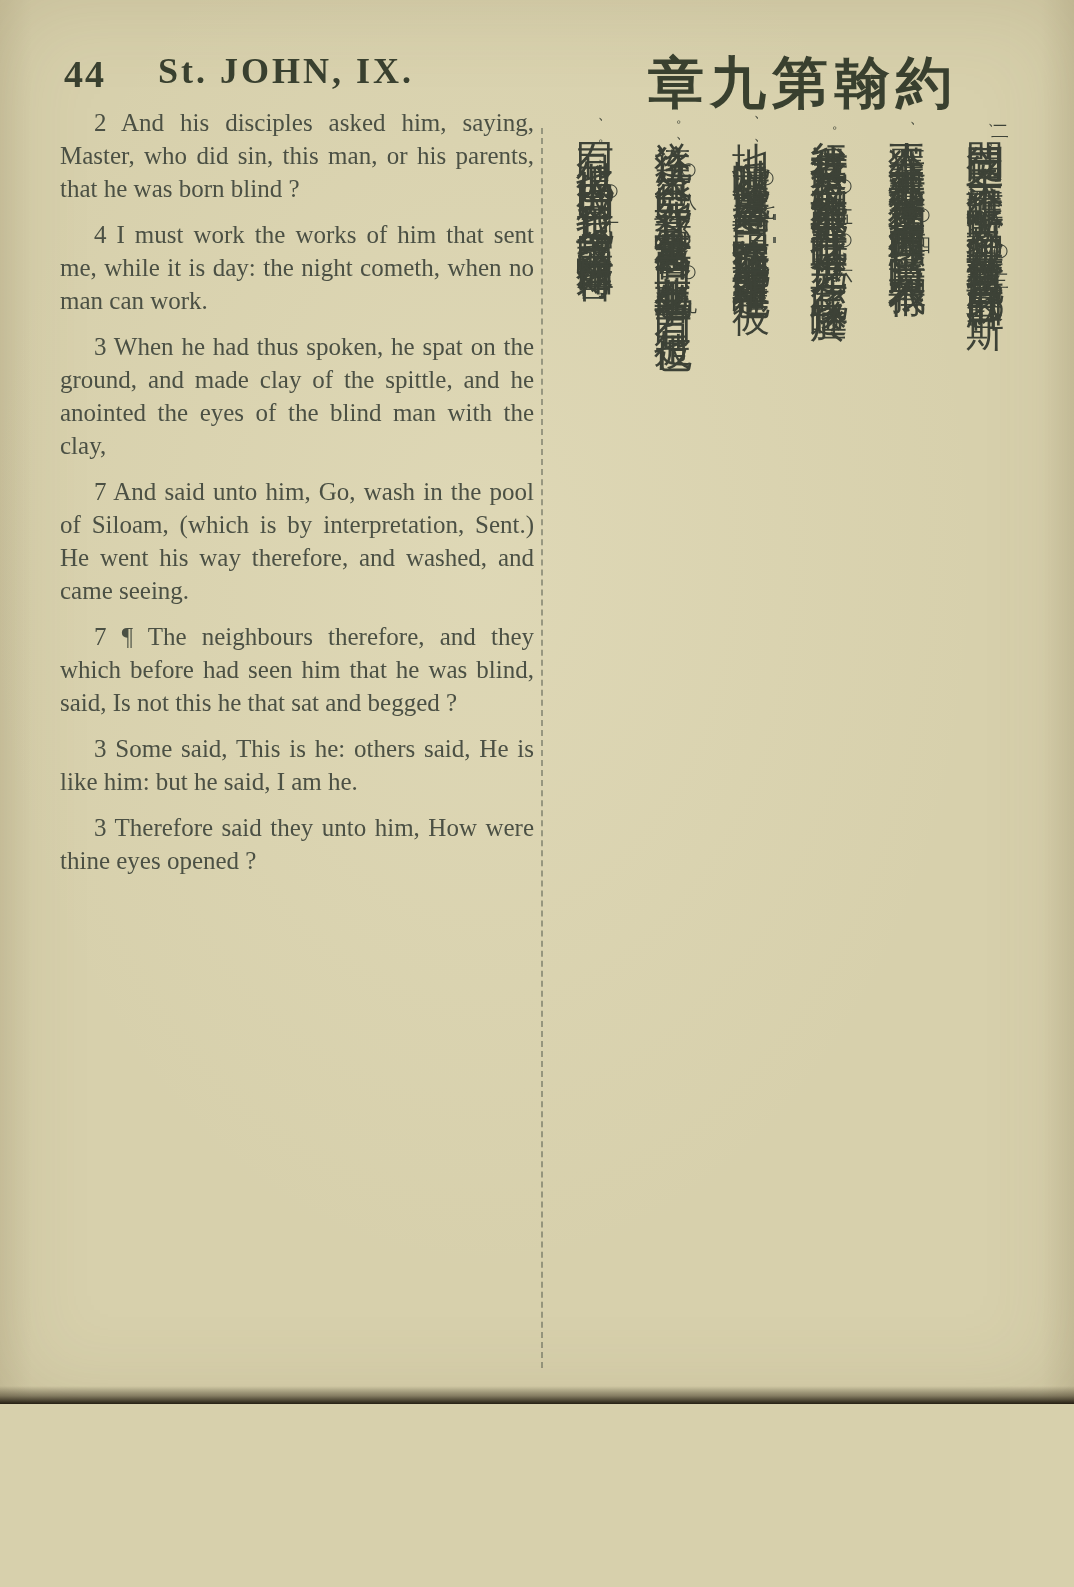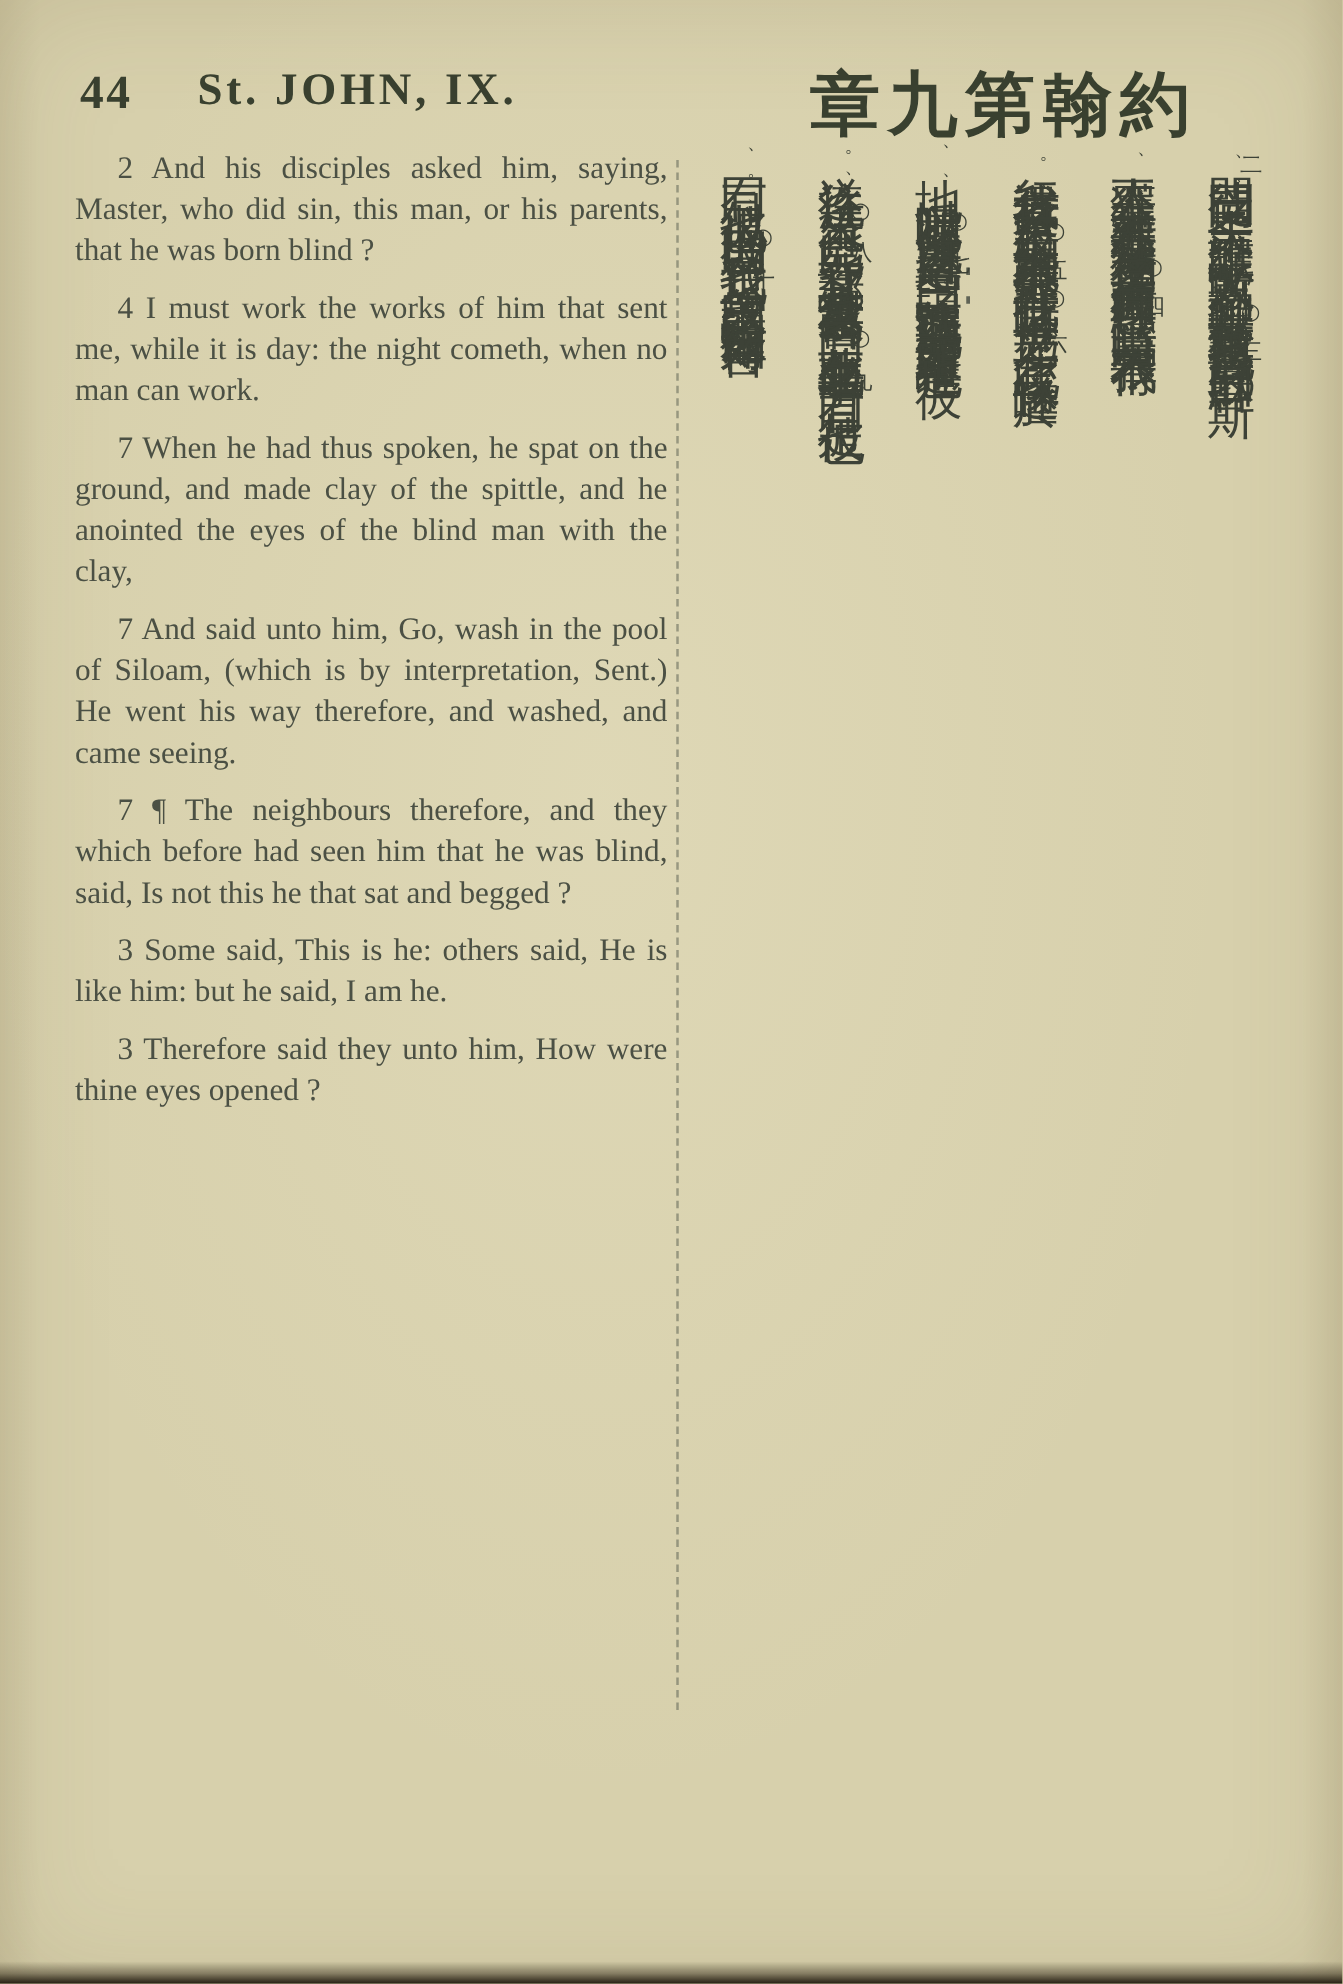--- a/index.html
+++ b/index.html
@@ -9,21 +9,21 @@
     --ink-head:#39402f;
     --rule:#5f6556;
   }
   *{margin:0;padding:0;box-sizing:border-box;}
   html,body{width:1074px;height:1587px;overflow:hidden;}
   body{
     background:var(--paper);
     font-family:"Liberation Serif", serif;
   }
   .page{
-    position:relative;width:1074px;height:1587px;
+    position:relative;width:1074px;height:1404px;
     background:
       radial-gradient(ellipse at 45% 40%, rgba(236,230,200,.35) 0%, rgba(0,0,0,0) 60%),
       linear-gradient(90deg, rgba(120,105,70,.10) 0%, rgba(0,0,0,0) 3%, rgba(0,0,0,0) 97%, rgba(120,105,70,.12) 100%),
       var(--paper);
     box-shadow:inset 0 0 90px rgba(110,95,55,.18);
   }
   .bottom-edge{
     position:absolute;left:0;bottom:0;width:100%;height:18px;
     background:linear-gradient(to bottom, rgba(40,32,18,0) 0%, rgba(40,32,18,.45) 55%, #241e12 100%);
   }
@@ -39,21 +39,21 @@
     letter-spacing:3px;
   }
   .title-zh{
     position:absolute;left:648px;top:46px;width:260px;
     font-family:"DejaVu Sans", sans-serif;
     font-size:56px;font-weight:bold;color:var(--ink-head);
     letter-spacing:6px;white-space:nowrap;
   }
   
   .en-col{
-    position:absolute;left:60px;top:118px;width:474px;
+    position:absolute;left:60px;top:106px;width:474px;
     color:var(--ink-en);
     font-size:25px;line-height:33px;
     text-align:justify;
   }
   .en-col p{
     text-indent:34px;
     margin-bottom:13px;
   }
   
   .divider{
@@ -90,21 +90,21 @@
 
 <div class="page">
 
   <div class="pagenum">44</div>
   <div class="title-en">St. JOHN, IX.</div>
   <div class="title-zh" lang="zh">章九第翰約</div>
 
   <div class="en-col">
     <p>2 And his disciples asked him, saying, Master, who did sin, this man, or his parents, that he was born blind ?</p>
     <p>4 I must work the works of him that sent me, while it is day: the night cometh, when no man can work.</p>
-    <p>7 When he had thus spoken, he spat on the ground, and made clay of the spittle, and he anointed the eyes of the blind man with the clay,</p>
+    <p>3 When he had thus spoken, he spat on the ground, and made clay of the spittle, and he anointed the eyes of the blind man with the clay,</p>
     <p>7 And said unto him, Go, wash in the pool of Siloam, (which is by interpretation, Sent.) He went his way therefore, and washed, and came seeing.</p>
     <p>7 ¶ The neighbours therefore, and they which before had seen him that he was blind, said, Is not this he that sat and begged ?</p>
     <p>3 Some said, This is he: others said, He is like him: but he said, I am he.</p>
     <p>3 Therefore said they unto him, How were thine eyes opened ?</p>
   </div>
 
   <div class="divider"></div>
 
   <div class="zh-block" lang="zh">
     <div class="ccol"><span class="vmark">二</span>門徒問之曰<span class="pu">、</span>夫子<span class="pu">、</span>誰獲罪歟<span class="pu">、</span>斯人歟<span class="pu">、</span>抑其二親歟<span class="pu">、</span>致其生而爲瞽也<span class="vmark">○三</span>耶穌答曰<span class="pu">、</span>斯</div>

